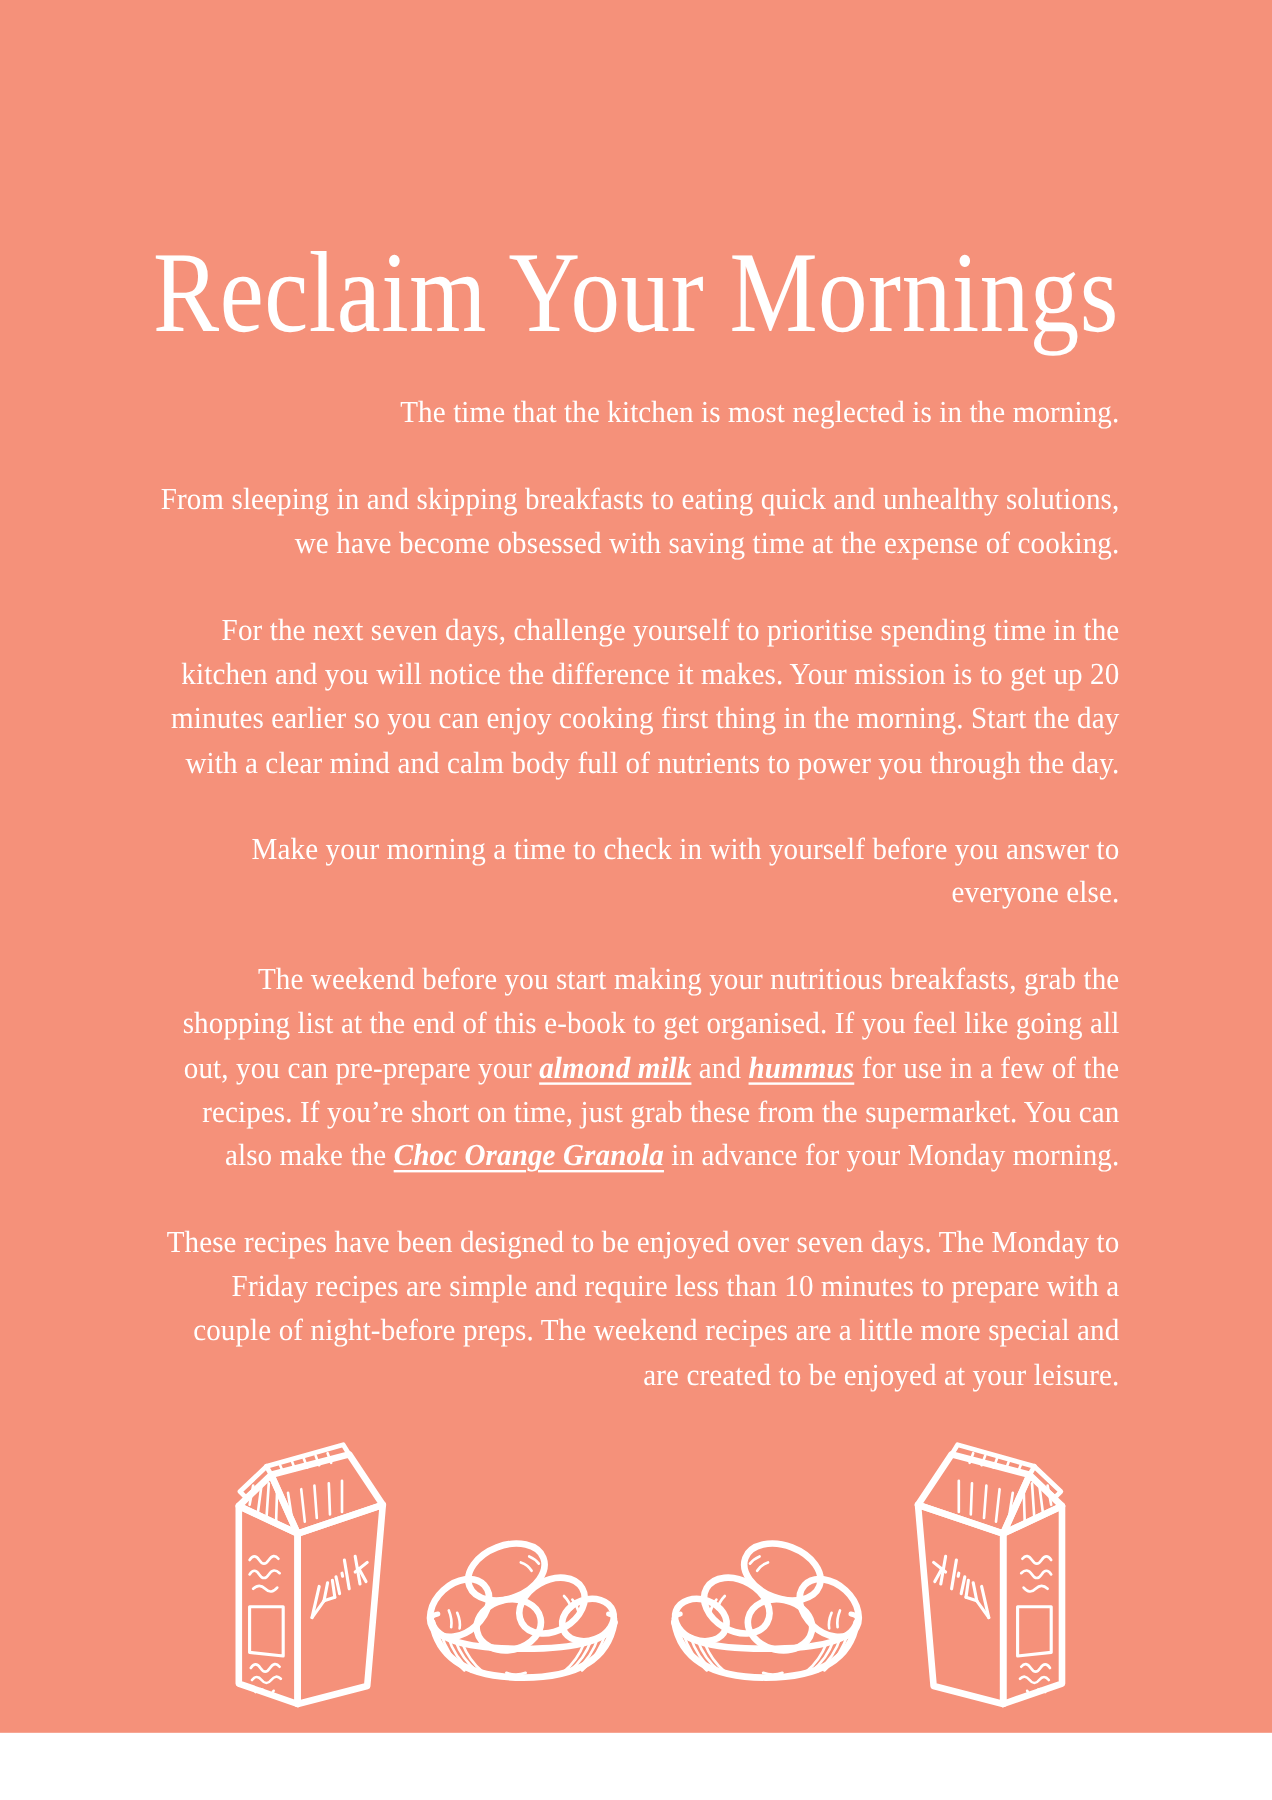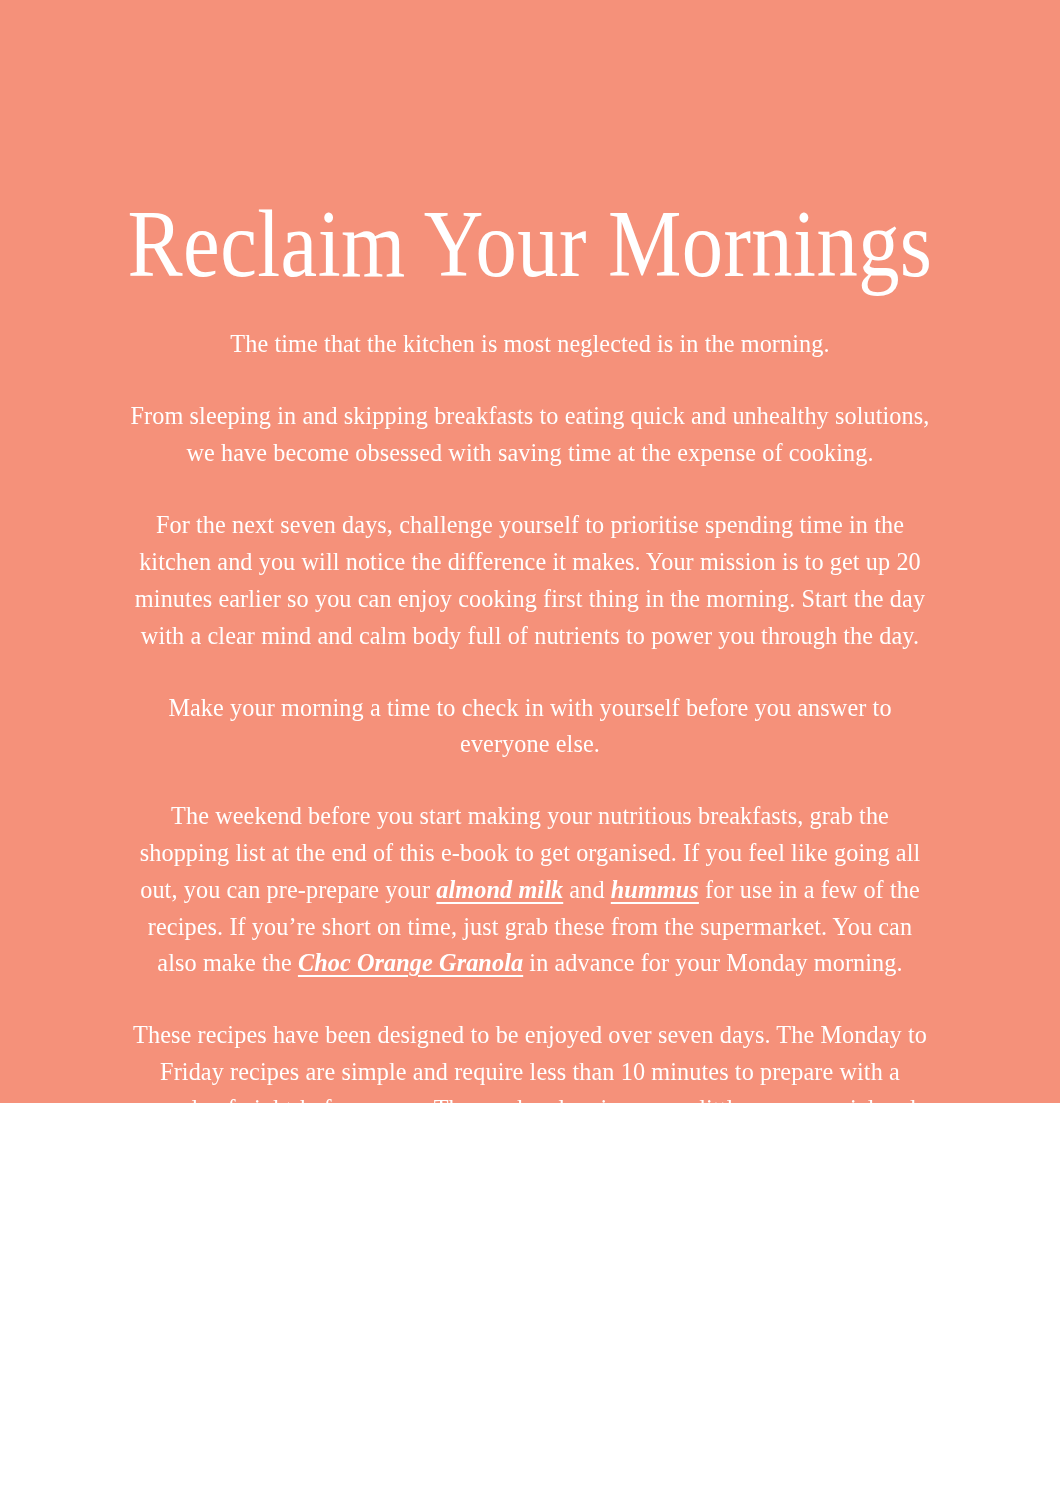--- a/index.html
+++ b/index.html
@@ -10,21 +10,21 @@
   body {
     width: 1060px;
     height: 1500px;
     overflow: hidden;
     font-family: "Liberation Serif", "DejaVu Serif", serif;
   }
 
   .page {
     position: relative;
     width: 1060px;
-    height: 1103px;
+    height: 1444px;
     background: #F5917A;
     box-sizing: border-box;
     overflow: hidden;
   }
 
   
   .title {
     position: absolute;
     top: 132px;
     left: 0;
@@ -40,21 +40,21 @@
     transform-origin: 50% 50%;
     white-space: nowrap;
   }
 
   
   .body-copy {
     position: absolute;
     top: 326px;
     left: 106px;
     width: 848px;
-    text-align: center;
+    text-align: right;
     color: #FFFFFF;
   }
 
   .para {
     font-size: 25.5px;
     line-height: 36.8px;
     margin: 0 0 36px 0;
     transform: scaleX(0.95);
     transform-origin: 50% 0;
     letter-spacing: 0.1px;

